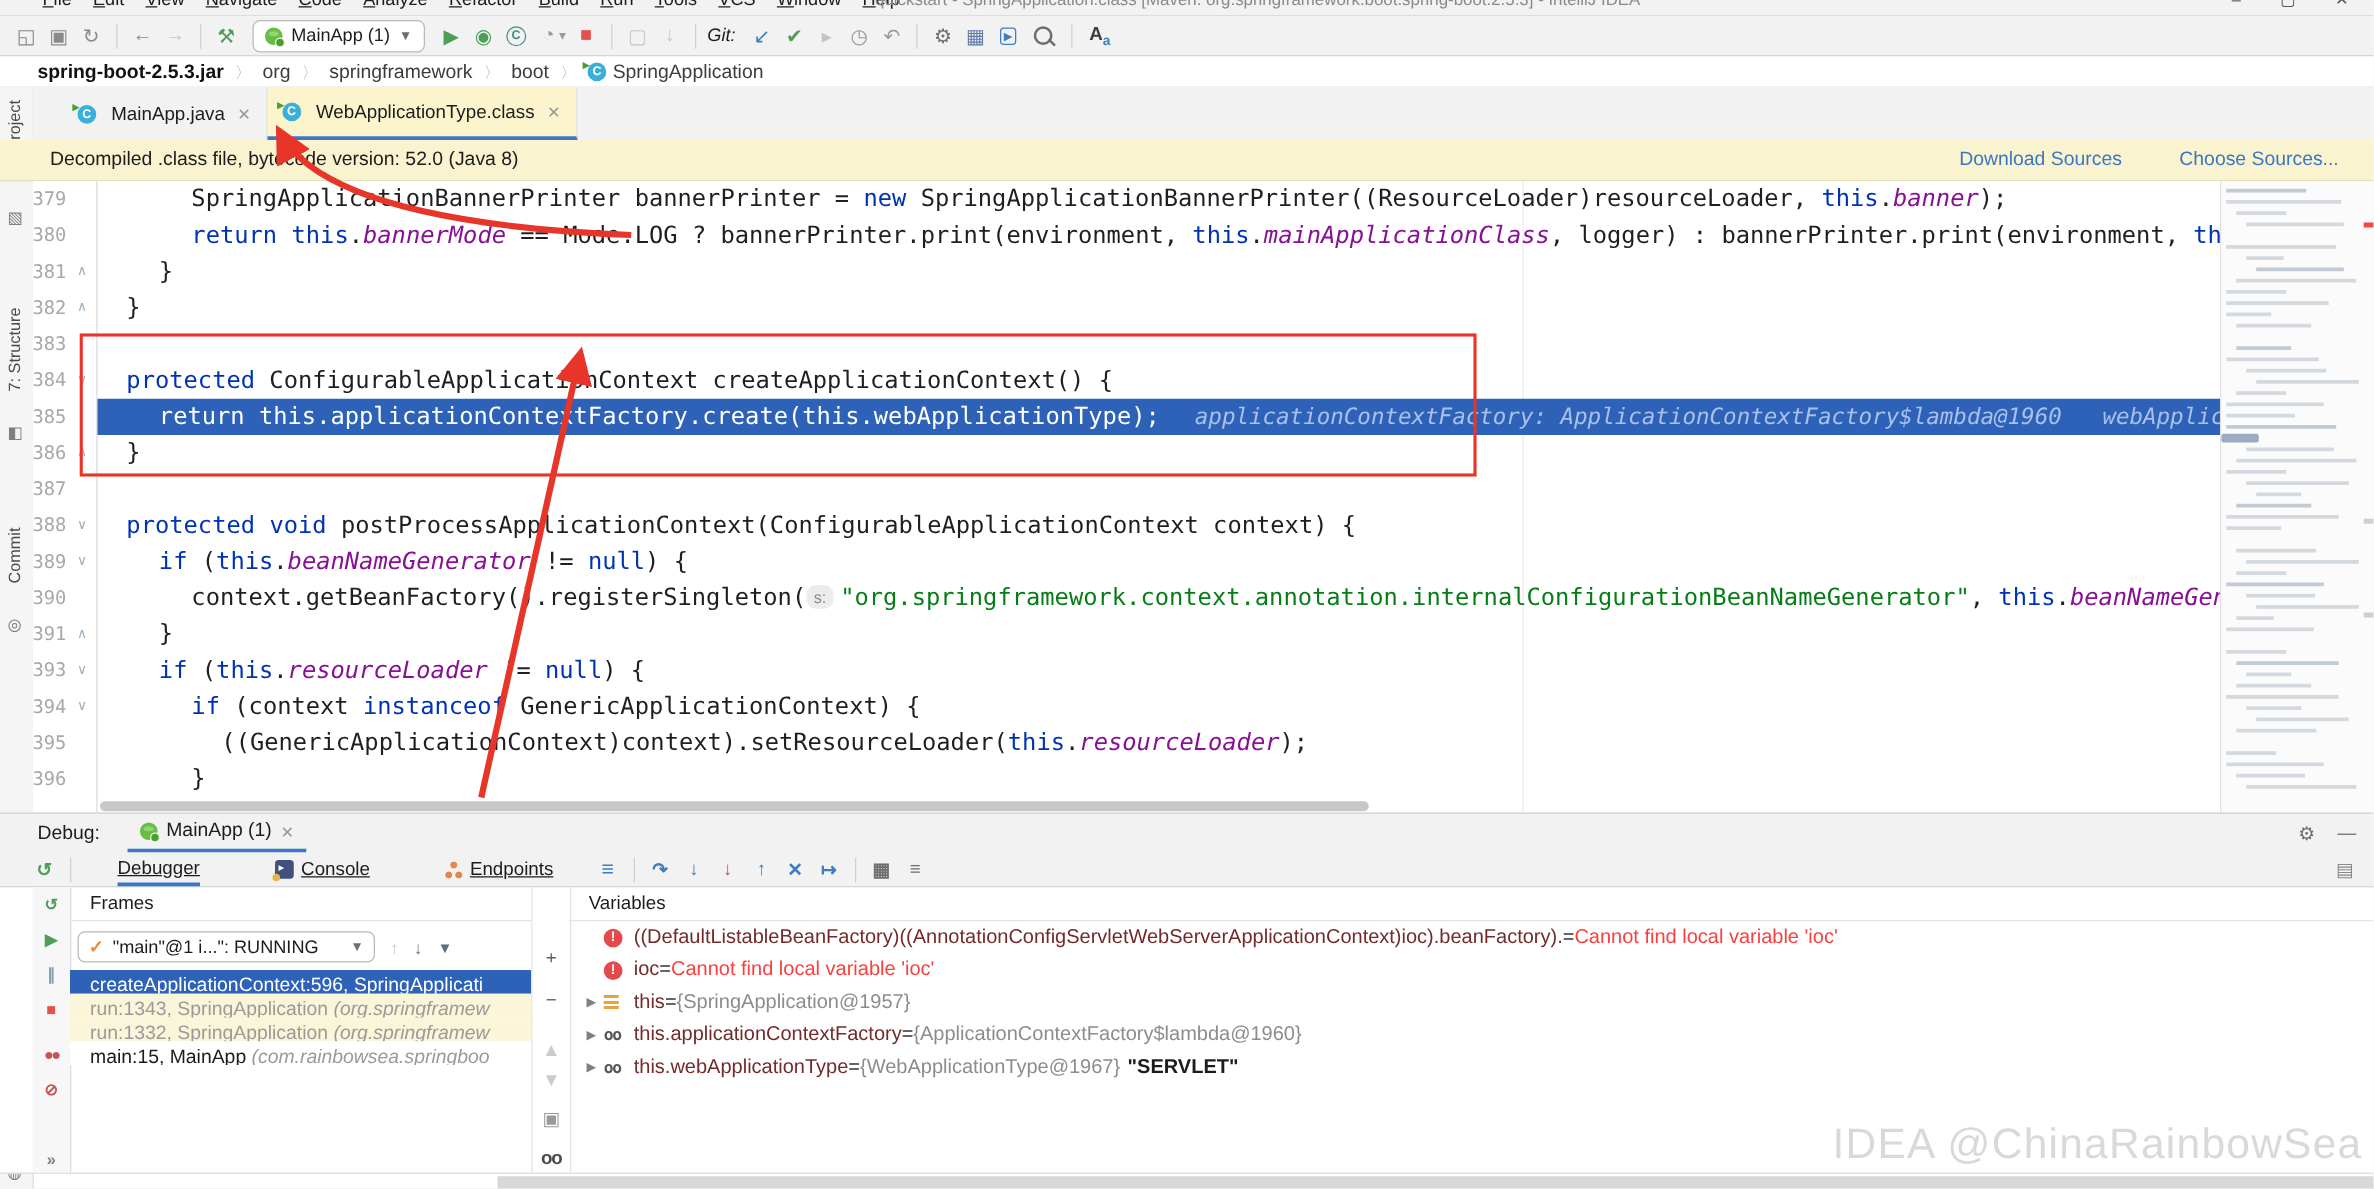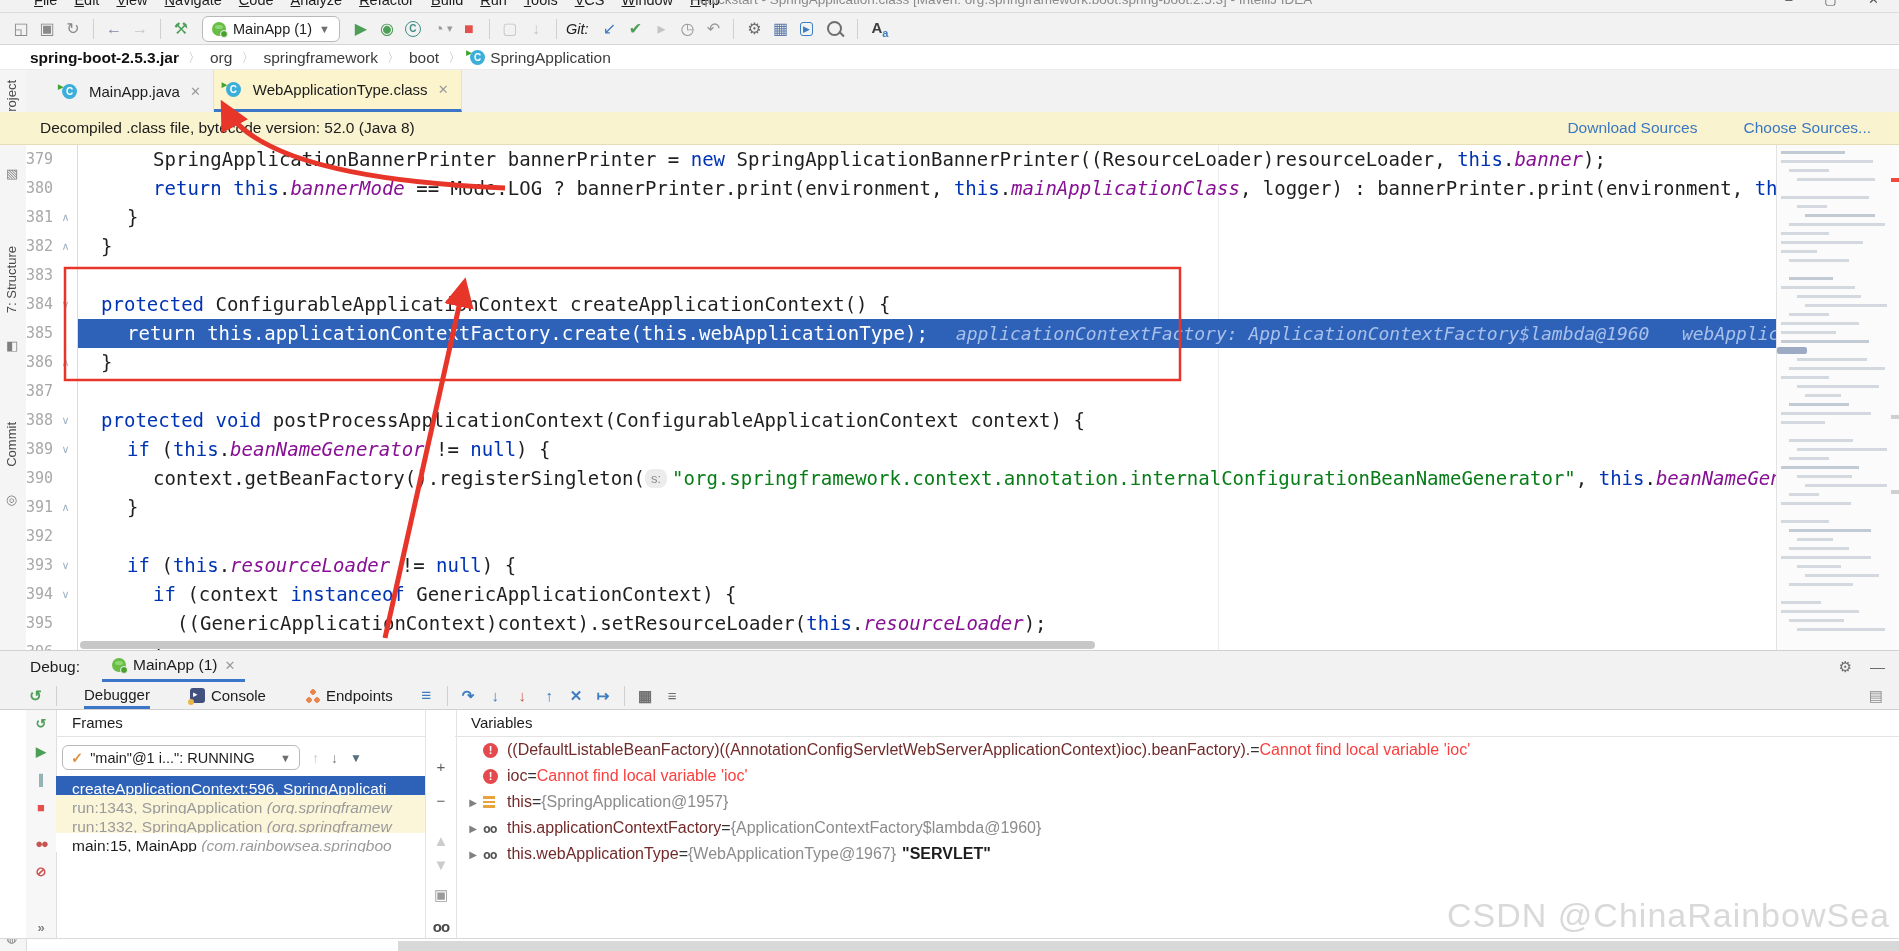--- a/index.html
+++ b/index.html
@@ -86,21 +86,21 @@
   
   #debugbar{left:0;top:650px;width:1899px;height:32px;background:#f2f2f2;border-top:1px solid #d1d1d1;
             display:flex;align-items:center;box-sizing:border-box;font-size:15.5px;}
   #debug-label{margin-left:30px;}
   #session-tab{display:flex;align-items:center;gap:7px;margin-left:22px;height:31px;padding:0 10px;
                border-bottom:3px solid #3c76c8;box-sizing:border-box;}
   #session-tab .close{color:#9a9a9a;font-size:13px;}
   #debugbar .right{margin-left:auto;margin-right:14px;display:flex;gap:18px;color:#6e6e6e;font-size:15px;}
   #debugtools{left:0;top:682px;width:1899px;height:28px;background:#f2f2f2;border-bottom:1px solid #d1d1d1;
               display:flex;align-items:center;box-sizing:border-box;}
-  .dt-tab{display:flex;align-items:center;gap:6px;font-size:15px;margin:0 20px;height:27px;}
+  .dt-tab{display:flex;align-items:center;gap:6px;font-size:15px;margin:0 30px;height:27px;text-decoration:underline;}
   .dt-tab.active{border-bottom:3px solid #3c76c8;box-sizing:border-box;}
   .icon-console{display:inline-block;width:15px;height:15px;background:#41507c;border-radius:3px;position:relative;}
   .icon-console::before{content:"▸";position:absolute;color:#fff;font-size:9px;left:3px;top:1px;}
   .icon-console::after{content:"";position:absolute;left:-2px;bottom:-2px;width:6px;height:6px;border-radius:50%;background:#e8b647;}
   .icon-endpoints{display:inline-block;width:14px;height:14px;
       background:radial-gradient(circle at 3px 11px,#e8854b 2.5px,transparent 3px),
                  radial-gradient(circle at 7px 3px,#e8854b 2.5px,transparent 3px),
                  radial-gradient(circle at 11px 11px,#e8854b 2.5px,transparent 3px);}
   .step-icon{display:inline-flex;width:27px;justify-content:center;font-size:15px;font-weight:bold;}
   #debugtools .right{margin-left:auto;margin-right:16px;color:#8a8a8a;font-size:15px;}
@@ -349,25 +349,20 @@
         </div>
         <div class="crow">
           <span class="lnum">390</span>
           <span class="fold"></span>
           <div class="ct" style="padding-left: 75px;"><span class="c-p">context.getBeanFactory().registerSingleton(</span><span class="c-chip">s:</span><span class="c-s">"org.springframework.context.annotation.internalConfigurationBeanNameGenerator"</span><span class="c-p">, </span><span class="c-k">this</span><span class="c-p">.</span><span class="c-f">beanNameGenerator);</span></div>
         </div>
         <div class="crow">
           <span class="lnum">391</span>
           <span class="fold">∧</span>
           <div class="ct" style="padding-left: 49px;"><span class="c-p">}</span></div>
-        </div>
-        <div class="crow">
-          <span class="lnum">392</span>
-          <span class="fold"></span>
-          <div class="ct" style="padding-left: 49px;"></div>
         </div>
         <div class="crow">
           <span class="lnum">393</span>
           <span class="fold">∨</span>
           <div class="ct" style="padding-left: 49px;"><span class="c-k">if</span><span class="c-p"> (</span><span class="c-k">this</span><span class="c-p">.</span><span class="c-f">resourceLoader</span><span class="c-p"> != </span><span class="c-k">null</span><span class="c-p">) {</span></div>
         </div>
         <div class="crow">
           <span class="lnum">394</span>
           <span class="fold">∨</span>
           <div class="ct" style="padding-left: 75px;"><span class="c-k">if</span><span class="c-p"> (context </span><span class="c-k">instanceof</span><span class="c-p"> GenericApplicationContext) {</span></div>
@@ -574,21 +569,21 @@
             </span>
             <span class="vname">this.webApplicationType</span>
             <span class="veq"> = </span>
             <span class="vval ref">{WebApplicationType@1967}</span>
             <span class="vextra">"SERVLET"</span>
           </div>
         </div>
     </div>
   </div>
 
-  <div class="abs" id="watermark">CSDN @ChinaRainbowSea</div>
+  <div class="abs" id="watermark">IDEA @ChinaRainbowSea</div>
   <div class="abs" id="bottomstrip"></div>
 
   <svg id="annot" width="1899" height="951">
     <defs>
       <marker id="ah" markerWidth="6" markerHeight="6" refX="4.6" refY="3" orient="auto">
         <path d="M0,0 L6,3 L0,6 z" fill="#e8352a"></path>
       </marker>
     </defs>
     <rect x="65" y="268" width="1115" height="112" fill="none" stroke="#e8352a" stroke-width="2.5"></rect>
     <path d="M505,188 Q262,178 224,106" fill="none" stroke="#e8352a" stroke-width="5" marker-end="url(#ah)"></path>

